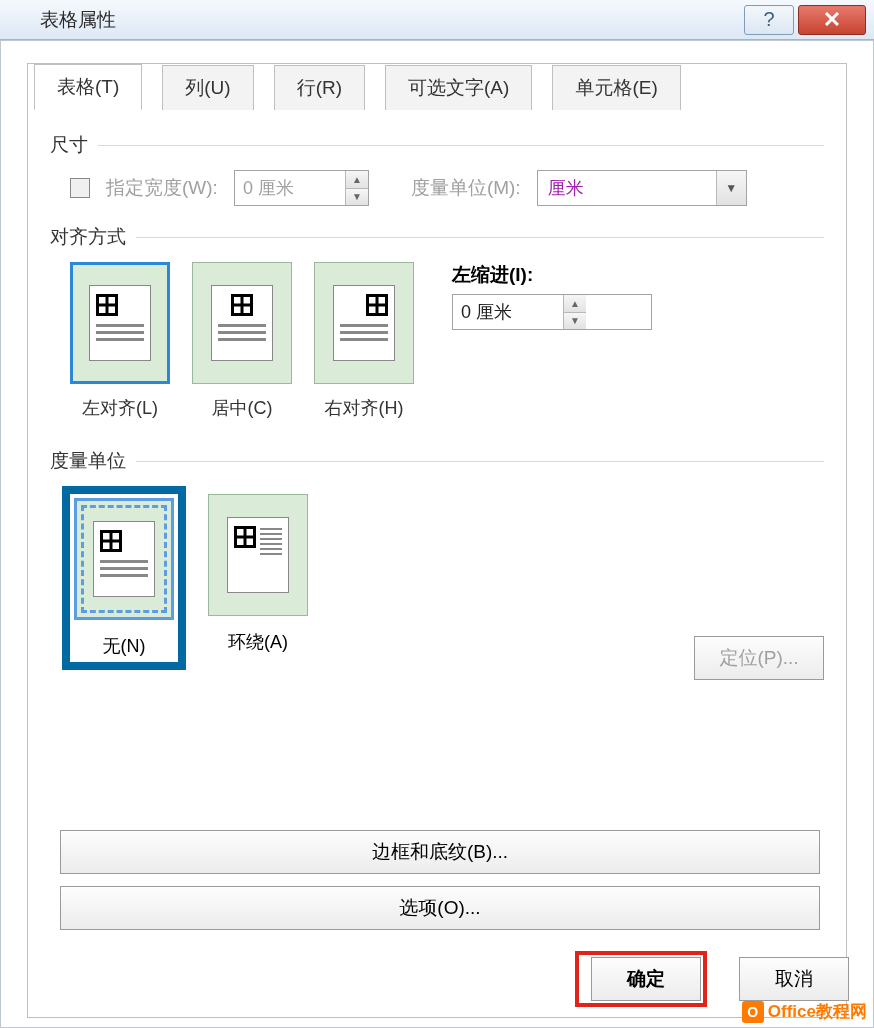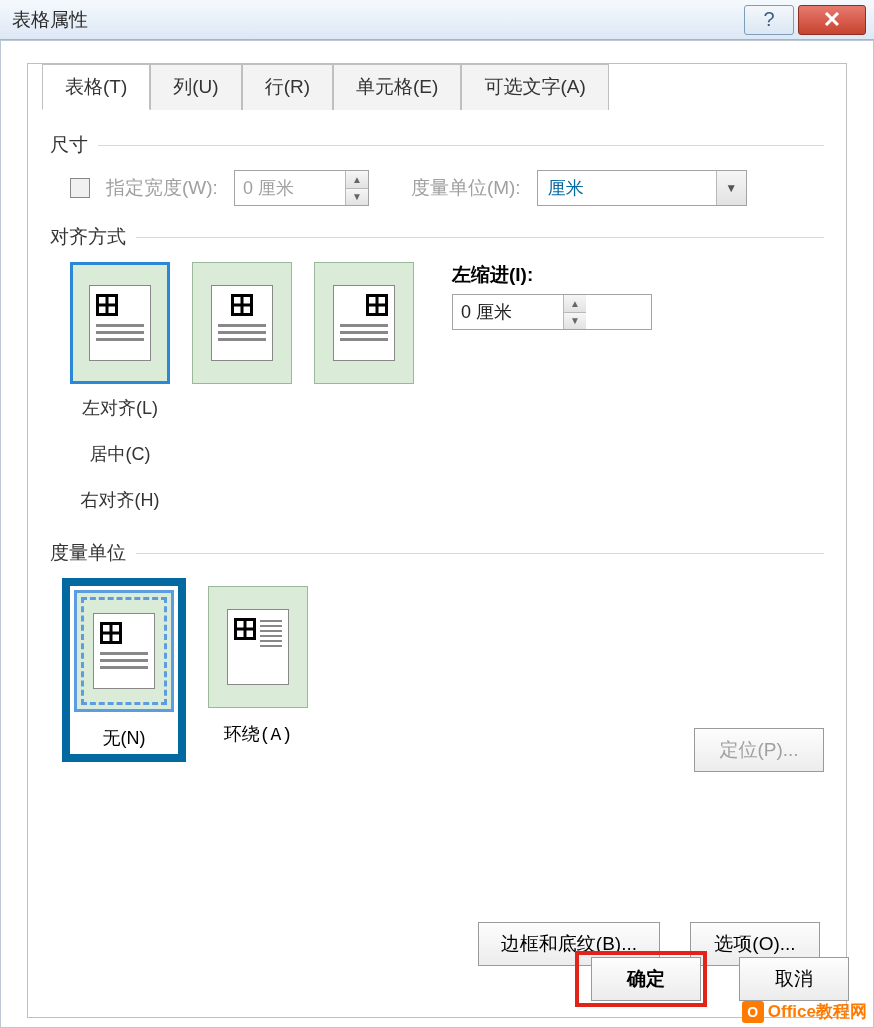--- a/index.html
+++ b/index.html
@@ -3,38 +3,38 @@
   <meta charset="utf-8">
   <style>
     * { box-sizing: border-box; margin: 0; padding: 0; font-family: "Microsoft YaHei", "SimSun", sans-serif; }
     body { width: 874px; height: 1028px; background: #dce4ec; overflow: hidden; position: relative; }
     
     .titlebar {
       height: 40px; background: linear-gradient(#f5f9fd, #dde8f5);
       display: flex; align-items: center; padding: 0 8px;
       border-bottom: 1px solid #9fb6ce;
     }
-    .titlebar-text { font-size: 19px; color: #2b2b2b; flex: 1; padding-left: 4px; }
+    .titlebar-text { font-size: 19px; color: #2b2b2b; flex: 1; padding-left: 4px; margin-left: 28px; }
     .titlebar-help {
       width: 50px; height: 30px; background: linear-gradient(#f3f7fb,#dbe7f3);
       border: 1px solid #7f9db9; border-radius: 3px;
       display: flex; align-items: center; justify-content: center;
       font-size: 20px; color: #3b5d82; margin-right: 4px;
     }
     .titlebar-close {
       width: 68px; height: 30px; background: linear-gradient(#e67a6f,#c8432f);
       border: 1px solid #8c2e22; border-radius: 3px;
       display: flex; align-items: center; justify-content: center;
       color: #fff; font-size: 22px; font-weight: bold;
     }
 
     .client { background: #fff; height: 988px; border: 1px solid #bcc7d4; position: relative; }
     .dialog-inner { margin: 22px 26px 0 26px; background: #fff; border: 1px solid #bfbfbf; height: 955px; position: relative; }
     
-    .tabs { display: flex; gap: 0; position: absolute; top: -1px; left: 14px; }
+    .tabs { display: flex; gap: 20px; position: absolute; top: -1px; left: 6px; align-items: flex-end; }
     .tab {
       padding: 9px 22px; font-size: 19px; color: #333;
       border: 1px solid #bfbfbf; border-bottom: none; background: #f3f3f3;
       position: relative; top: 1px;
     }
     .tab.active { background: #fff; border-bottom: 1px solid #fff; }
     
     .tab-body { position: absolute; top: 50px; left: 0; right: 0; bottom: 0; padding: 18px 22px; }
     
     .group-label { font-size: 19px; color: #333; margin-bottom: 12px; display: flex; align-items: center; }
@@ -58,21 +58,21 @@
       display: flex; align-items: center; justify-content: center; font-size: 10px; color: #666;
     }
     .spinbox .spin div:first-child { border-bottom: 1px solid #b8b8b8; }
     .spinbox.enabled input { color: #222; }
     
     .combo {
       display: flex; align-items: center; border: 1px solid #a3a3a3; height: 36px; background: #fff; width: 210px;
     }
     .combo span { flex: 1; padding: 0 10px; font-size: 18px; color: #333; }
     .combo .arrow { width: 30px; border-left: 1px solid #b8b8b8; display: flex; align-items: center; justify-content: center; font-size: 12px; color: #555; background: linear-gradient(#f6f6f6,#e2e2e2); height: 100%; }
-    .combo.disabled span { color: #0369a1; }
+    .combo.disabled span { color: #a21caf; }
     
     .option-grid { display: flex; gap: 22px; margin-bottom: 12px; }
     .option-tile {
       width: 100px; height: 122px; background: #daecd8; border: 1px solid #9bb89b;
       display: flex; align-items: center; justify-content: center; position: relative;
     }
     .option-tile.selected-blue { outline: 3px solid #2a88d6; outline-offset: -3px; }
     .option-tile.selected-dots { outline: 3px solid #5b9de0; outline-offset: -3px; }
     .option-tile.selected-dots::before {
       content: ""; position: absolute; inset: 6px; border: 3px dashed #5b9de0;
@@ -86,21 +86,21 @@
     .sq-grid::after { content:""; position:absolute; top:50%; left:0; right:0; height:3px; background:#000; transform:translateY(-50%);}
     
     .tile-inner.align-left .sq { align-self: flex-start; }
     .tile-inner.align-center .sq { align-self: center; }
     .tile-inner.align-right .sq { align-self: flex-end; }
     
     .tile-inner.wrap { flex-direction: row; align-items: flex-start; gap: 4px; }
     .tile-inner.wrap .wlines { flex:1; display:flex; flex-direction:column; gap:3px; padding-top:2px;}
     .tile-inner.wrap .wlines div { height:2px; background:#888;}
     
-    .option-labels { display: flex; gap: 22px; flex-direction: column; }
+    .option-labels { display: flex; gap: 22px; }
     .option-labels span { width: 100px; text-align: center; font-size: 18px; color: #333; }
     
     .highlight-red { border: 8px solid #0369a1; padding: 4px; }
     
     .side-label { font-size: 19px; margin-bottom: 6px; font-weight: bold; }
     
     .btn {
       padding: 8px 22px; font-size: 19px; background: linear-gradient(#fdfdfd,#ececec);
       border: 1px solid #9a9a9a; min-width: 130px; text-align: center; margin-left: 10px;
     }
@@ -130,22 +130,22 @@
     </div>
 </div>
 
 <div class="client">
   <div class="dialog-inner">
 
     <div class="tabs">
       <div class="tab active"><span>表格(T)</span></div>
       <div class="tab"><span>列(U)</span></div>
       <div class="tab"><span>行(R)</span></div>
+      <div class="tab"><span>可选文字(A)</span></div>
       <div class="tab"><span>单元格(E)</span></div>
-      <div class="tab"><span>可选文字(A)</span></div>
     </div>
 
     <div class="tab-body">
 
       <div class="group-label">
           <span>尺寸</span>
         </div>
       <div class="row" style="padding-left:20px;">
         <div class="checkbox"></div>
         <span class="field-label disabled">指定宽度(W):</span>
@@ -244,29 +244,29 @@
                     <div class="wlines">
                       <div></div>
                       <div></div>
                       <div></div>
                       <div></div>
                       <div></div>
                       <div></div>
                     </div>
                   </div>
               </div>
-              <div style="text-align:center; font-size:18px; margin-top:14px;font-family:Liberation Mono, monospace;">环绕(A)</div>
+              <div style="text-align:center; font-size:18px; margin-top:14px;">环绕(A)</div>
             </div>
           </div>
         </div>
         <div style="flex:1;"></div>
         <div class="btn disabled" style="margin-top:150px;"><span>定位(P)...</span></div>
       </div>
 
-      <div style="display:flex; justify-content:flex-end; gap:20px; margin-top:150px; padding-right:4px;">
+      <div style="display:flex; justify-content:flex-end; gap:12px; margin-top:150px; padding-right:4px;flex-direction:column;">
         <div class="btn"><span>边框和底纹(B)...</span></div>
         <div class="btn"><span>选项(O)...</span></div>
       </div>
 
     </div>
   </div>
 
   <div class="bottom-bar">
     <div class="ok-wrap">
       <div class="btn" style="min-width:110px;font-weight:bold;"><span>确定</span></div>

